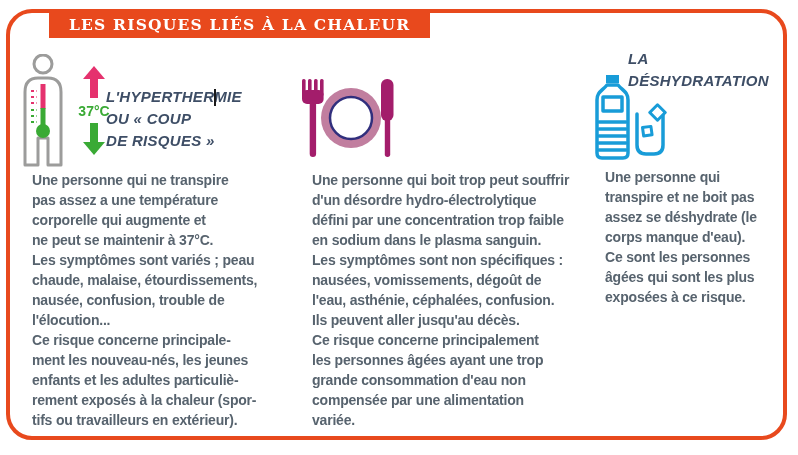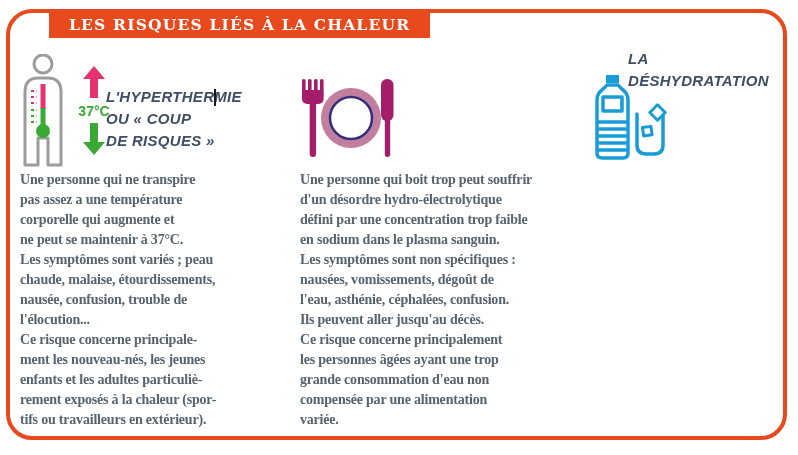--- a/index.html
+++ b/index.html
@@ -16,22 +16,22 @@
   .banner{position:absolute;left:18px;top:10px;height:28px;display:inline-flex;
           align-items:center;background:var(--orange);padding:0 20px;margin-left:31px;}
   .banner span{color:#fff;font-family:"DejaVu Serif",serif;font-weight:800;
           font-size:15.5px;letter-spacing:1.2px;white-space:nowrap;}
   .col{position:absolute;top:46px;}
   .col-1{left:20px;width:272px;height:400px;}
   .col-2{left:300px;width:272px;height:400px;}
   .col-3{left:593px;width:178px;height:400px;}
   .heading{position:absolute;font-style:italic;font-weight:700;font-size:15px;
            line-height:22px;color:var(--heading);letter-spacing:.3px;white-space:pre-line;}
-  .body-text{position:absolute;left:0;font-weight:700;font-size:14px;line-height:20px;
-           color:var(--body);letter-spacing:-.2px;white-space:pre-line;font-family:Liberation Serif, serif;}
+  .body-text{position:absolute;left:12px;font-weight:700;font-size:14px;line-height:20px;
+           color:var(--body);letter-spacing:-.2px;white-space:pre-line;}
   .person-icon{position:absolute;left:0;top:8px;}
   .arrow-stack{position:absolute;left:54px;top:20px;width:40px;display:flex;
            flex-direction:column;align-items:center;}
   .temp-label{color:var(--green);font-weight:700;font-size:14px;margin:5px 0 4px 0;}
   .caret{position:absolute;left:194px;top:43px;width:2px;height:17px;background:#1a1a1a;}
   .plate-icon{position:absolute;left:0;top:32px;}
   .bottle-icon{position:absolute;left:0;top:28px;}
   
   .stroke-gray{stroke:var(--gray);fill:#fff;stroke-width:3;stroke-linejoin:round;}
   .fill-pink{fill:var(--pink);}
@@ -137,14 +137,21 @@
         <path class="stroke-blue" d="M14,11 C9,17 4,18 4,26 V79 Q4,84 9,84 H30 Q35,84 35,79 V26 C35,18 30,17 25,11 Z"></path>
         <rect class="stroke-blue" x="10" y="23" width="19" height="14"></rect>
         <path class="stroke-blue" d="M6,48 H33 M6,55 H33 M6,62 H33 M6,69 H33 M6,76 H33"></path>
       </g>
       <g>
         <path class="stroke-blue" d="M44,40 V71 Q44,80 53,80 H61 Q70,80 70,71 V40"></path>
         <rect class="ice" x="59" y="33" width="11" height="11" transform="rotate(45 64.5 38.5)"></rect>
         <rect class="ice" x="50" y="53" width="8.5" height="8.5" transform="rotate(-8 54 57)"></rect>
       </g>
     </svg>
+    <div class="body-text" style="top:121px;width:178px;">Une personne qui
+transpire et ne boit pas
+assez se déshydrate (le
+corps manque d'eau).
+Ce sont les personnes
+âgées qui sont les plus
+exposées à ce risque.</div>
   </div>
 </div>
 
 </body></html>

